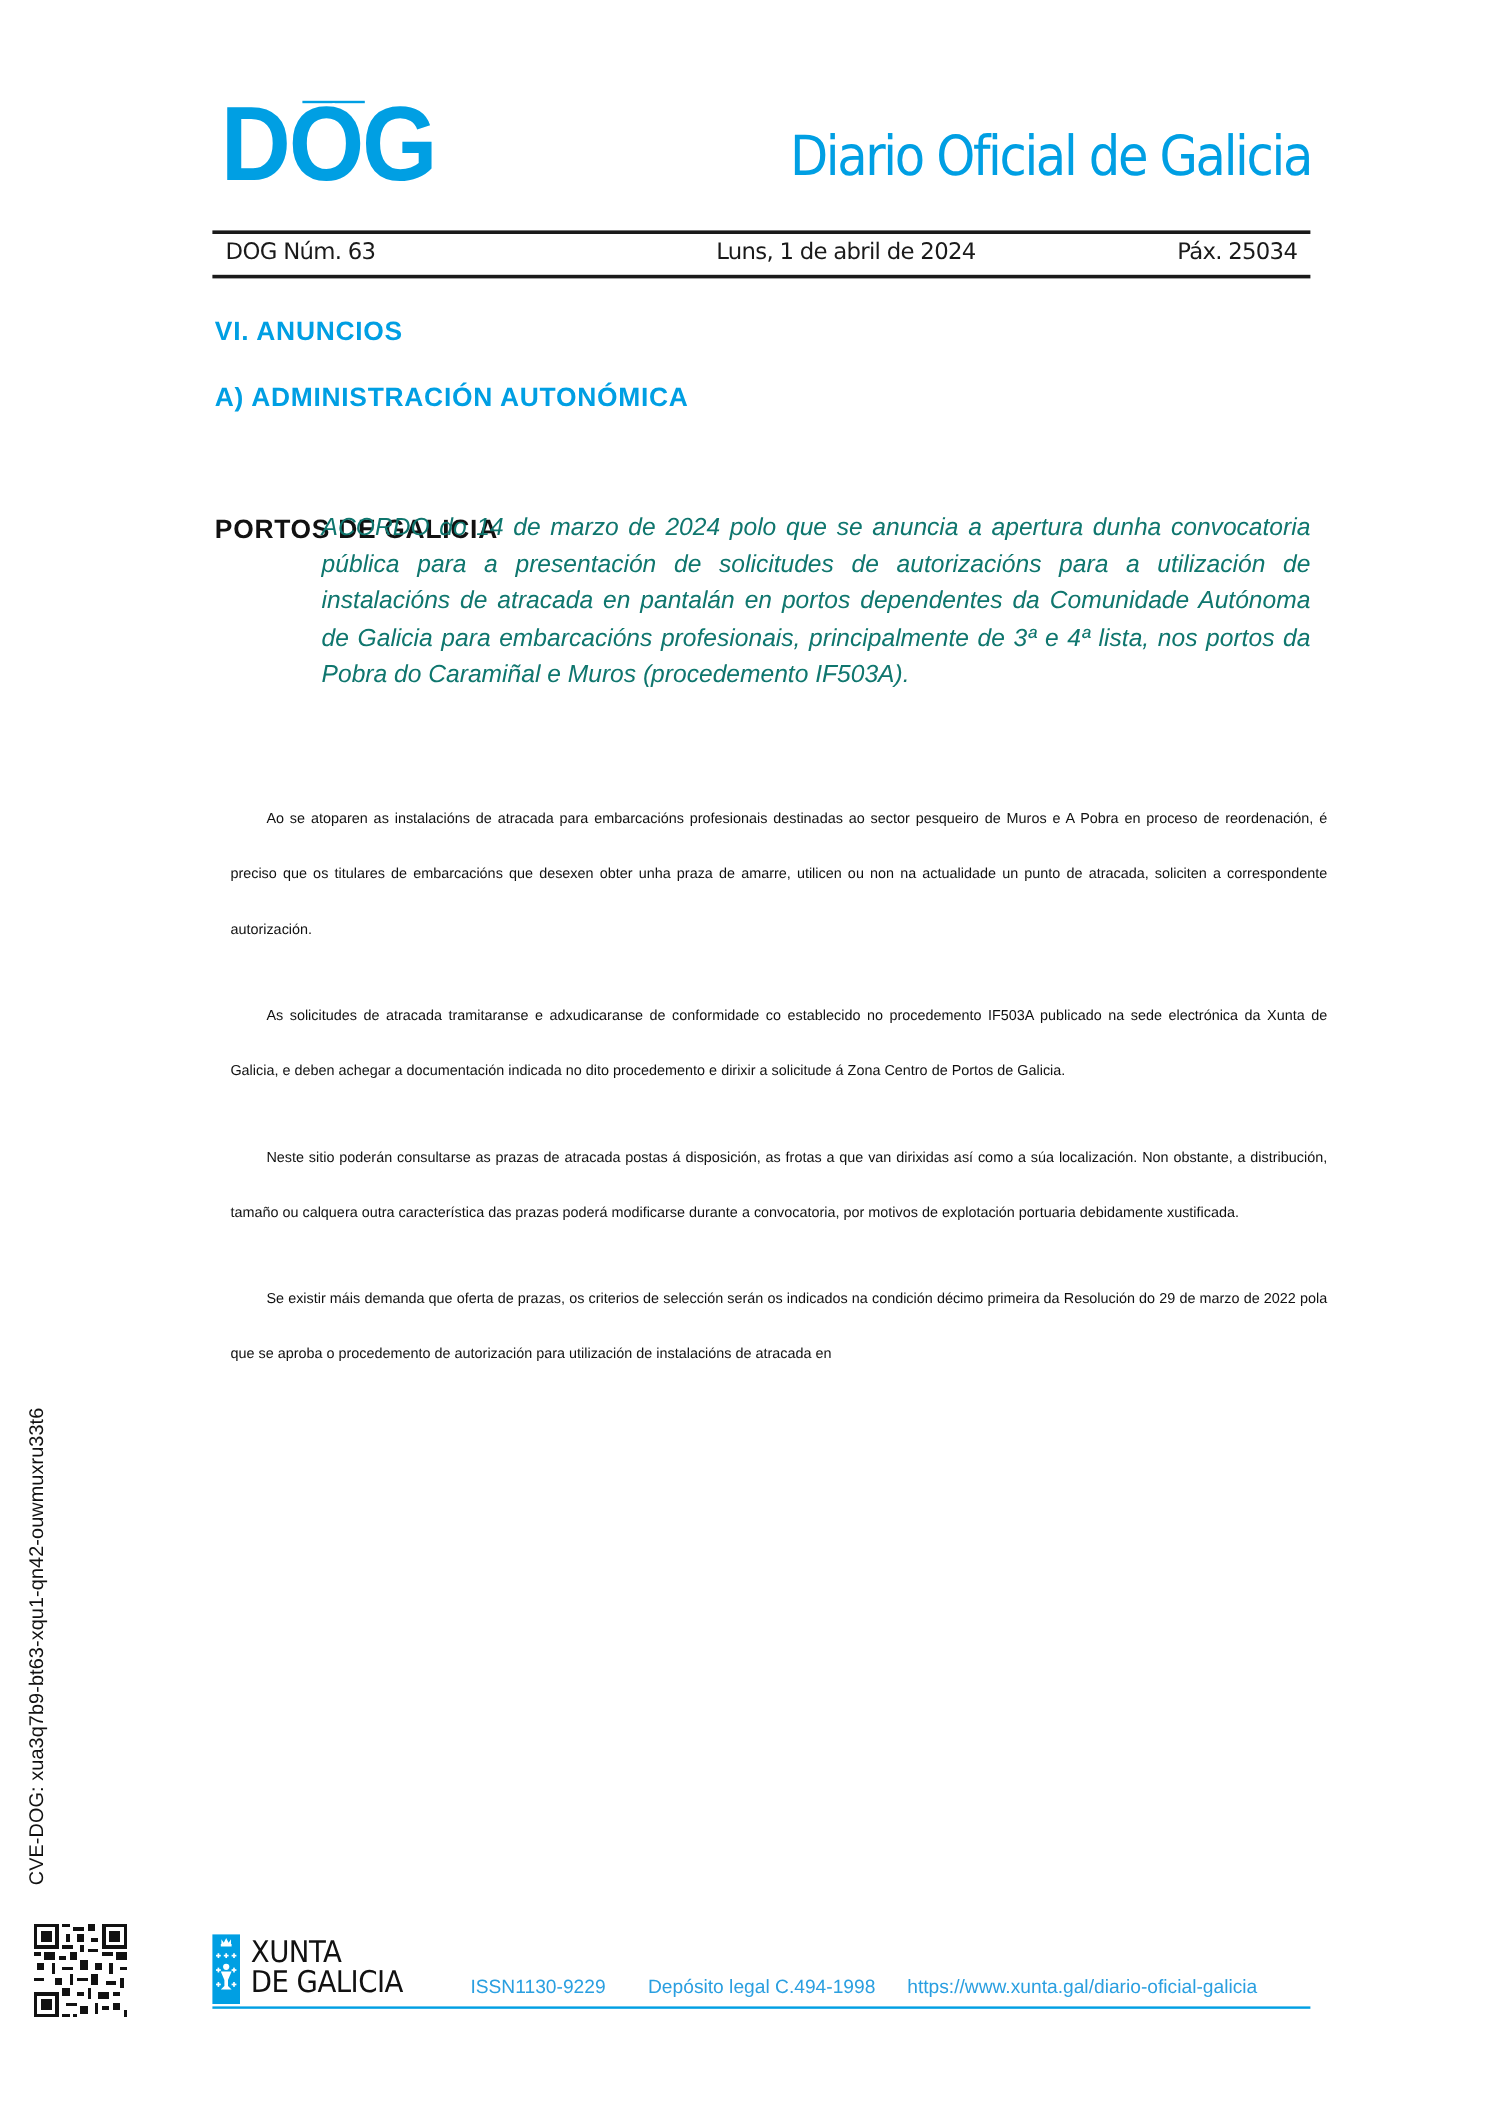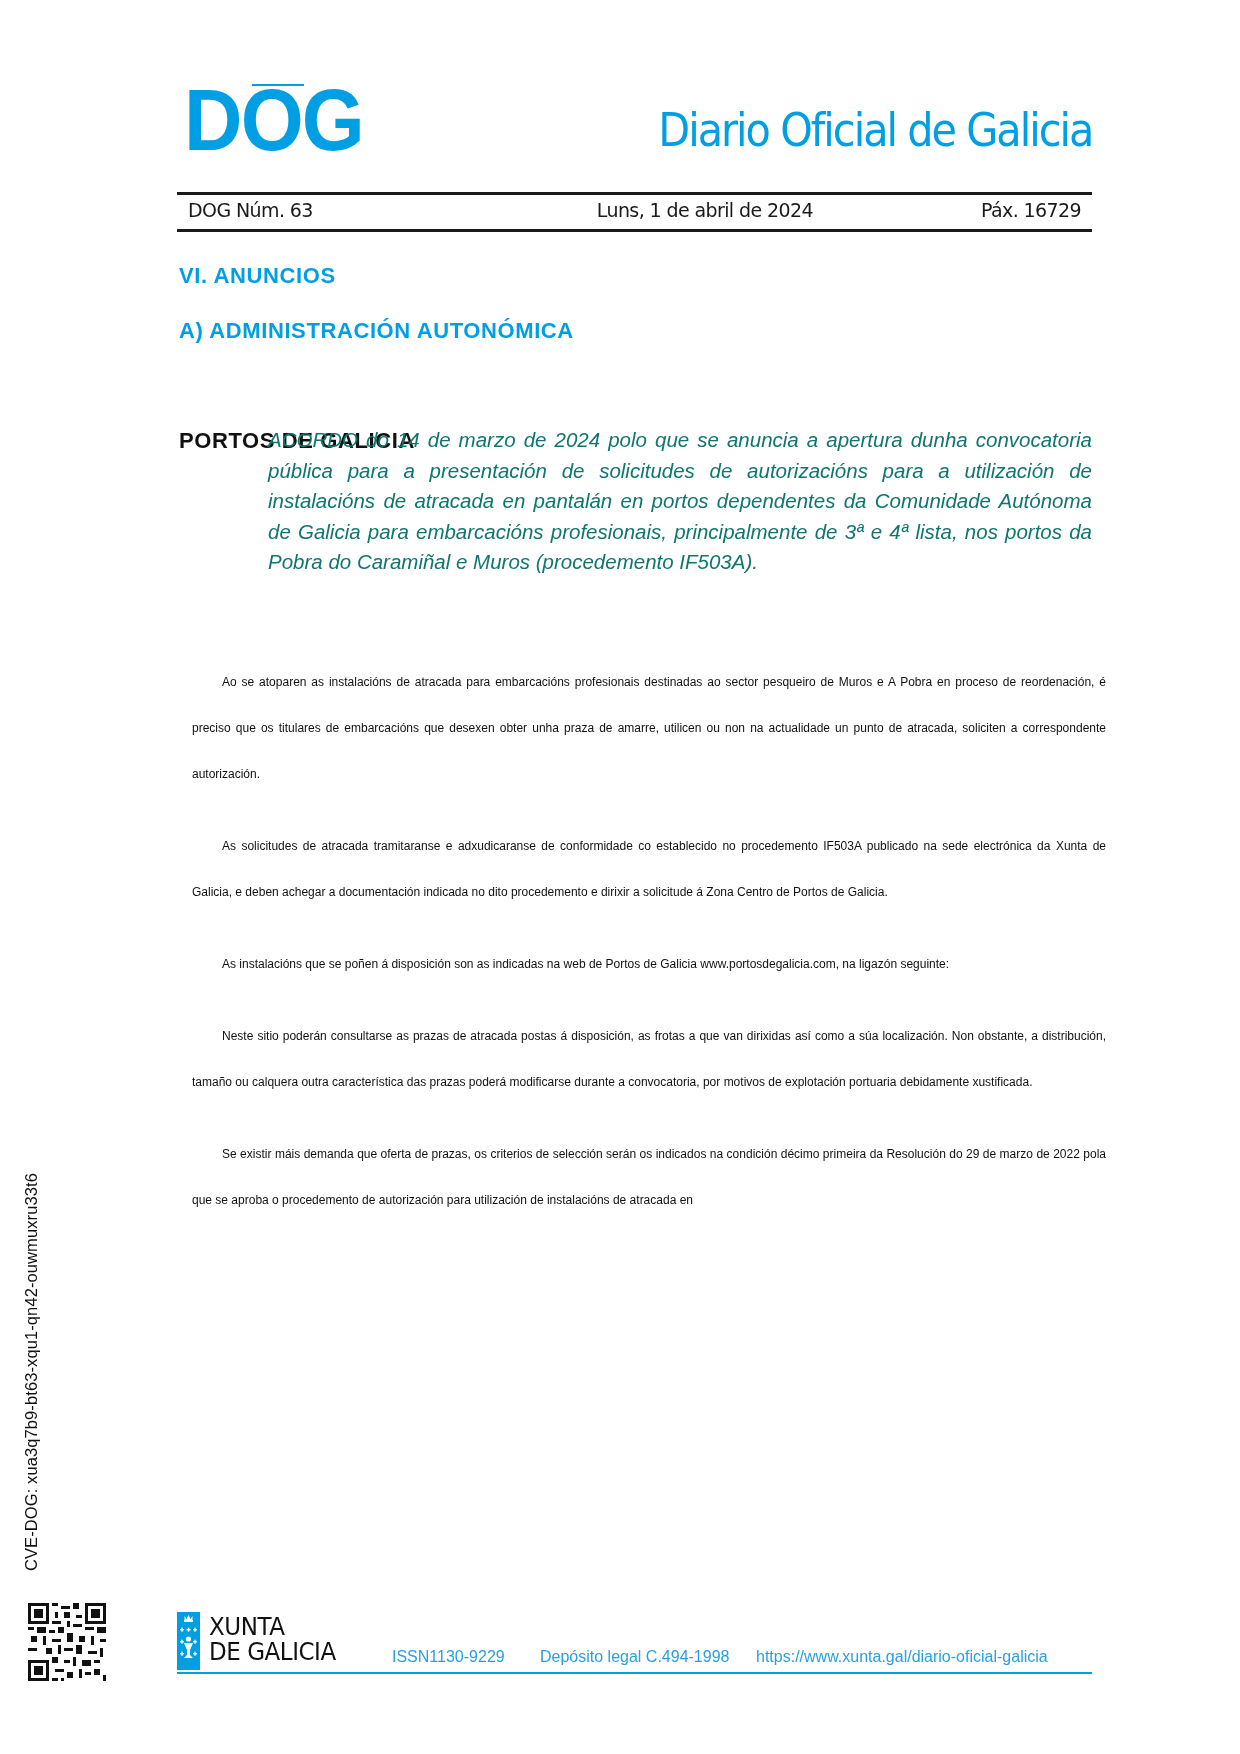--- a/index.html
+++ b/index.html
@@ -85,34 +85,33 @@
   </div>
   <div class="dog-word">DOG</div>
 </div>
 
 <div class="abs diario-title">Diario Oficial de Galicia</div>
 
 <div class="abs rule" style="top:192px;"></div>
 <div class="abs hdr-row">
   <span>DOG Núm. 63</span>
   <span style="margin-left:116px;">Luns, 1 de abril de 2024</span>
-  <span>Páx. 16729</span>
+  <span>Páx. 25034</span>
 </div>
 <div class="abs rule" style="top:229px;"></div>
 
 <div class="abs h-blue" style="top:263px;">VI. ANUNCIOS</div>
 <div class="abs h-blue" style="top:318px;">A) ADMINISTRACIÓN AUTONÓMICA</div>
 <div class="abs h-black" style="top:386px;margin-top:42px;">PORTOS DE GALICIA</div>
 
 <div class="abs summary">ACORDO do 14 de marzo de 2024 polo que se anuncia a apertura dunha convocatoria pública para a presentación de solicitudes de autorizacións para a utilización de instalacións de atracada en pantalán en portos dependentes da Comunidade Autónoma de Galicia para embarcacións profesionais, principalmente de 3ª e 4ª lista, nos portos da Pobra do Caramiñal e Muros (procedemento IF503A).</div>
 
 <div class="abs body-text">
   <p>Ao se atoparen as instalacións de atracada para embarcacións profesionais destinadas ao sector pesqueiro de Muros e A Pobra en proceso de reordenación, é preciso que os titulares de embarcacións que desexen obter unha praza de amarre, utilicen ou non na actualidade un punto de atracada, soliciten a correspondente autorización.</p>
   <p>As solicitudes de atracada tramitaranse e adxudicaranse de conformidade co estable­cido no procedemento IF503A publicado na sede electrónica da Xunta de Galicia, e deben achegar a documentación indicada no dito procedemento e dirixir a solicitude á Zona Cen­tro de Portos de Galicia.</p>
-  <p>As instalacións que se poñen á disposición son as indicadas na web de Portos de Gali­cia www.portosdegalicia.com, na ligazón seguinte:</p>
   <p>Neste sitio poderán consultarse as prazas de atracada postas á disposición, as frotas a que van dirixidas así como a súa localización. Non obstante, a distribución, tamaño ou calquera outra característica das prazas poderá modificarse durante a convocatoria, por motivos de explotación portuaria debidamente xustificada.</p>
   <p>Se existir máis demanda que oferta de prazas, os criterios de selección serán os indi­cados na condición décimo primeira da Resolución do 29 de marzo de 2022 pola que se aproba o procedemento de autorización para utilización de instalacións de atracada en</p>
 </div>
 
 <div class="abs cve">CVE-DOG: xua3q7b9-bt63-xqu1-qn42-ouwmuxru33t6</div>
 
 <div class="abs qr">
   <svg width="78" height="78" viewBox="0 0 26 26" shape-rendering="crispEdges">
     <g fill="#111">
       <rect x="0" y="0" width="7" height="7"></rect>

